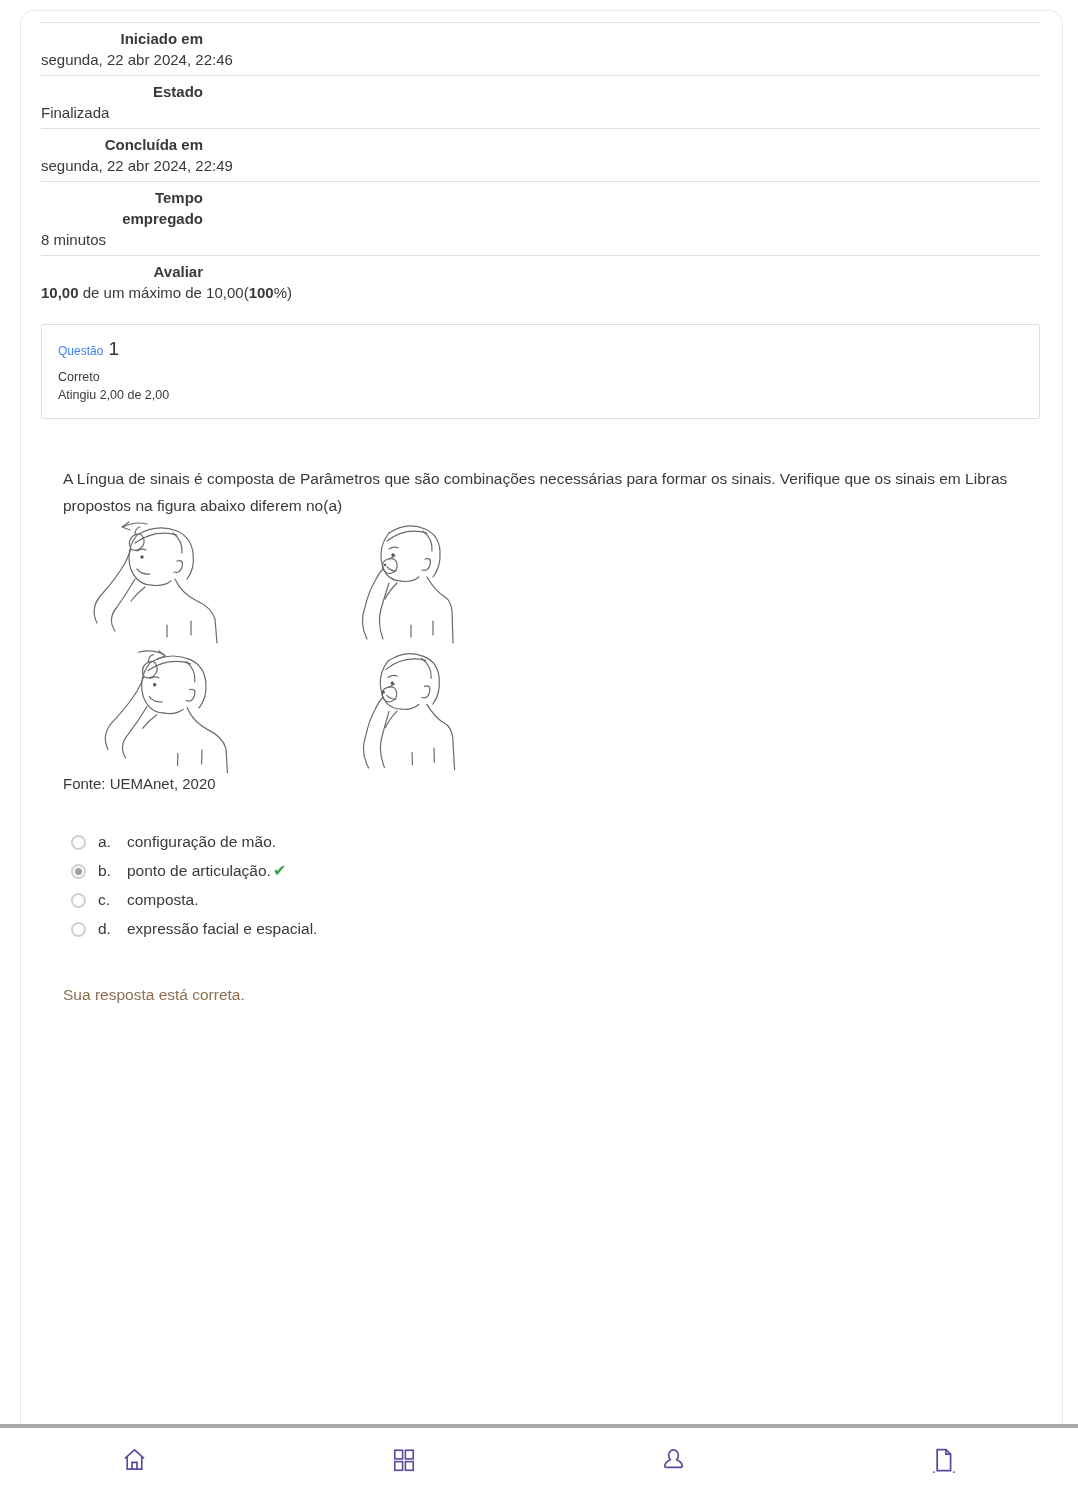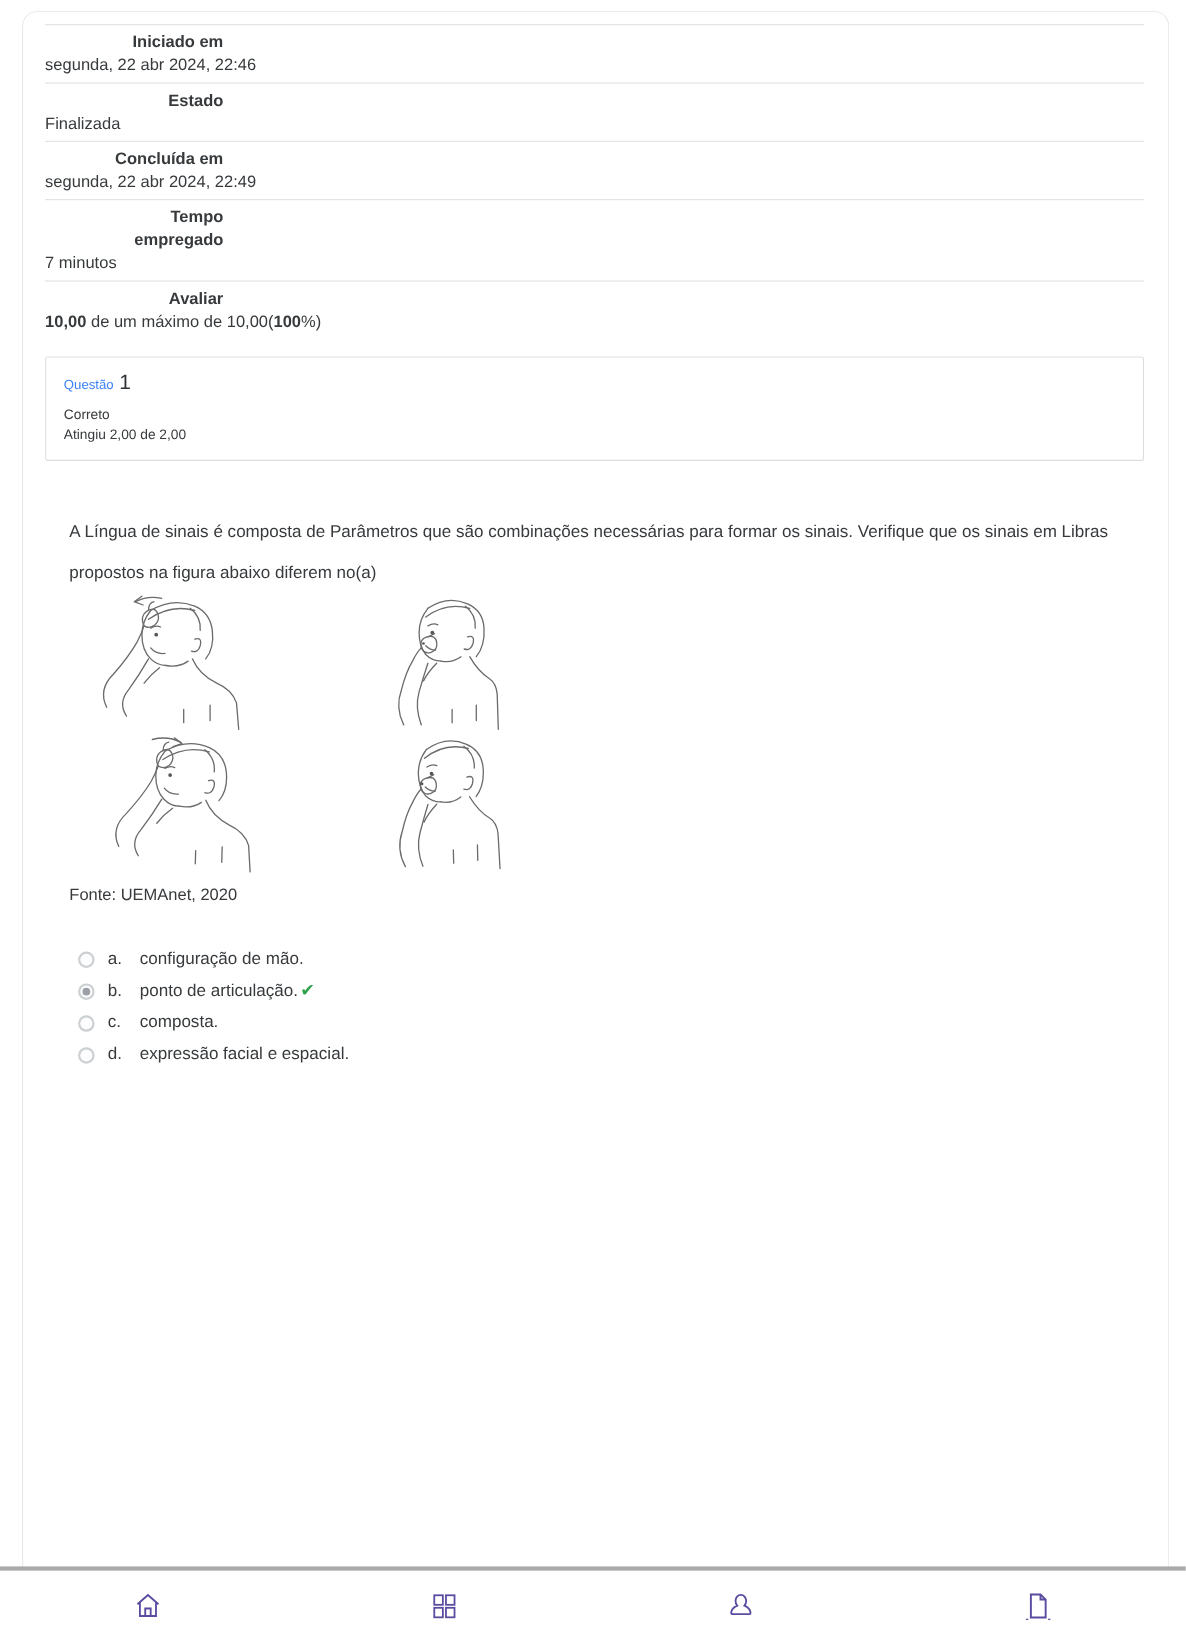--- a/index.html
+++ b/index.html
@@ -27,26 +27,26 @@
   .qbox {
     margin:16px 22px 0 20px; border:1px solid #dcdfe2; border-radius:2px;
     padding:13px 16px 12px; height:95px;
   }
   .qlabel { font-size:12px; color:#3b82f6; }
   .qnum  { font-size:19px; color:#2f3237; margin-left:5px; }
   .qstatus { font-size:12.5px; margin-top:10px; }
   .qpoints { font-size:12.5px; margin-top:4px; }
   
   .content { margin:46px 40px 0 42px; }
-  .qtext { font-size:15.5px; line-height:37px; max-width:965px; }
+  .qtext { font-size:15.5px; line-height:27px; max-width:965px; }
   .figs { margin:0 0 0 22px; width:530px; display:flex; flex-wrap:wrap; }
   .figcell { width:260px; height:128px; display:flex; align-items:flex-start; }
   .figcell svg { display:block; }
   .sketch { stroke:#6b6b6b; stroke-width:1.2; fill:none; stroke-linecap:round; stroke-linejoin:round; }
-  .fonte { font-size:15px; margin-top:10px; }
+  .fonte { font-size:15px; }
   .opts { margin-top:40px; }
   .opt { display:flex; align-items:center; height:20px; margin-top:9px; font-size:15.5px; padding-left:8px; }
   .radio {
     width:15px; height:15px; border:2px solid #ccd0d3; border-radius:50%;
     background:#fdfdfd; margin-right:12px; flex:0 0 auto;
     display:flex; align-items:center; justify-content:center;
   }
   .dot { width:7px; height:7px; border-radius:50%; background:#9aa0a5; display:none; }
   .opt.selected .dot { display:block; }
   .letter { width:29px; flex:0 0 auto; }
@@ -72,21 +72,21 @@
     <div class="srow">
       <div class="lbl"><span class="t">Estado</span></div>
       <div class="val"><span>Finalizada</span></div>
     </div>
     <div class="srow">
       <div class="lbl"><span class="t">Concluída em</span></div>
       <div class="val"><span>segunda, 22 abr 2024, 22:49</span></div>
     </div>
     <div class="srow tempo">
       <div class="lbl"><span class="t">Tempo empregado</span></div>
-      <div class="val"><span>7 minutos</span></div>
+      <div class="val"><span>8 minutos</span></div>
     </div>
     <div class="srow">
       <div class="lbl"><span class="t">Avaliar</span></div>
       <div class="val"><b>10,00</b><span> de um máximo de 10,00(</span><b>100</b><span>%)</span></div>
     </div>
   </div>
 
   <div class="qbox">
     <div>
       <span class="qlabel">Questão</span><span class="qnum">1</span>
@@ -223,20 +223,21 @@
 
       </div>
       <div class="opt">
         <span class="radio"></span>
         <span class="letter">d.</span>
         <span>expressão facial e espacial.</span>
 
       </div>
     </div>
 
+    <div class="feedback">Sua resposta está correta.</div>
   </div>
 
 </div>
 
 <div class="footer-line"></div>
 
 <div class="footer">
   <div class="fitem">
     <svg width="27" height="27" viewBox="0 0 24 24">
       <path d="M3.5 11 L12 3.5 L20.5 11"></path>

